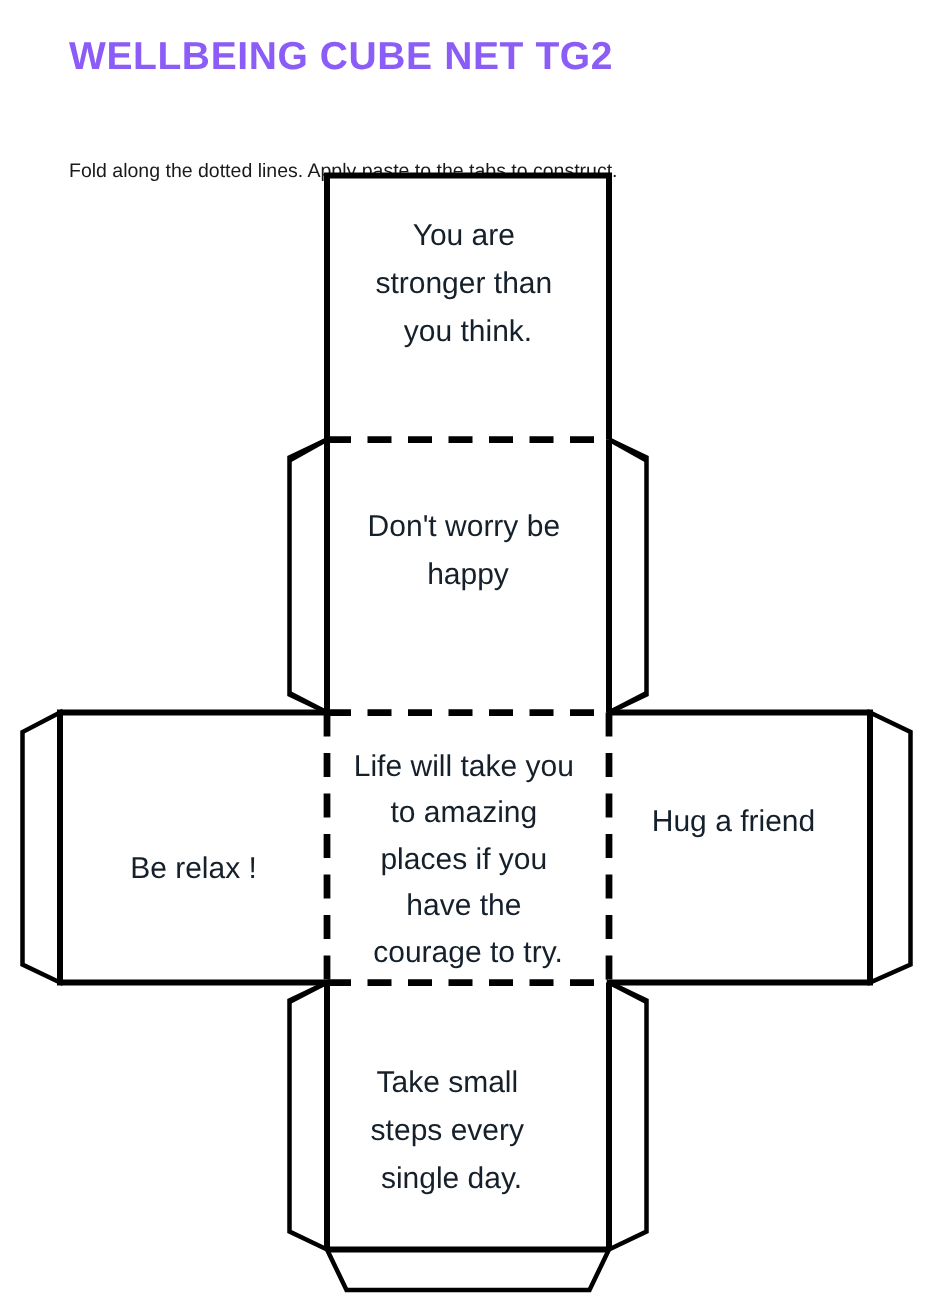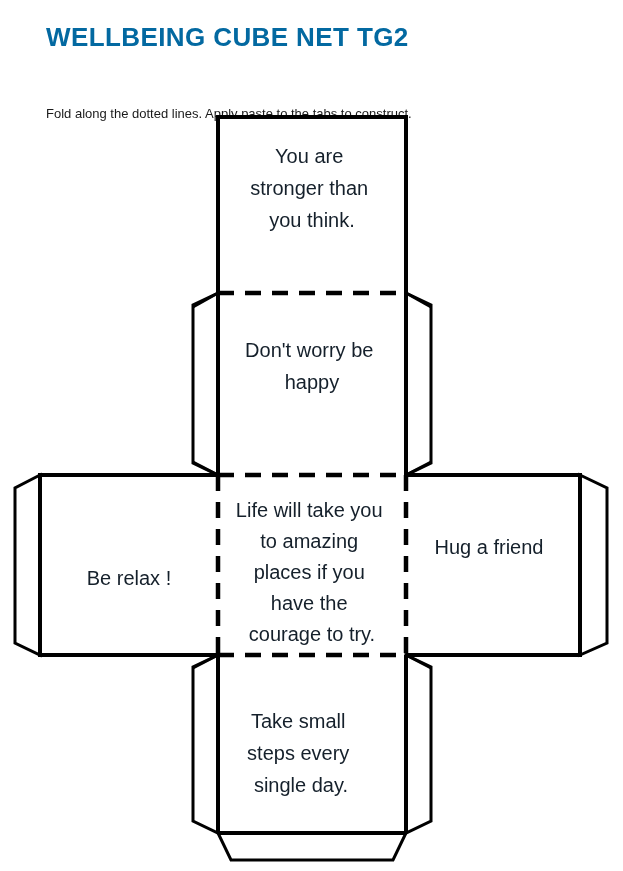--- a/index.html
+++ b/index.html
@@ -23,21 +23,21 @@
     background: #ffffff;
   }
   #title {
     position: absolute;
     left: 46px;
     top: 22px;
     font-family: "Liberation Sans", sans-serif;
     font-weight: bold;
     font-size: 26px;
     letter-spacing: 0.4px;
-    color: #0369a1;
+    color: #8b5cf6;
     white-space: nowrap;
   }
   #subtitle {
     position: absolute;
     left: 46px;
     top: 62px;
     font-family: "Liberation Sans", sans-serif;
     font-weight: normal;
     font-size: 13px;
     color: #1a1a1a;

